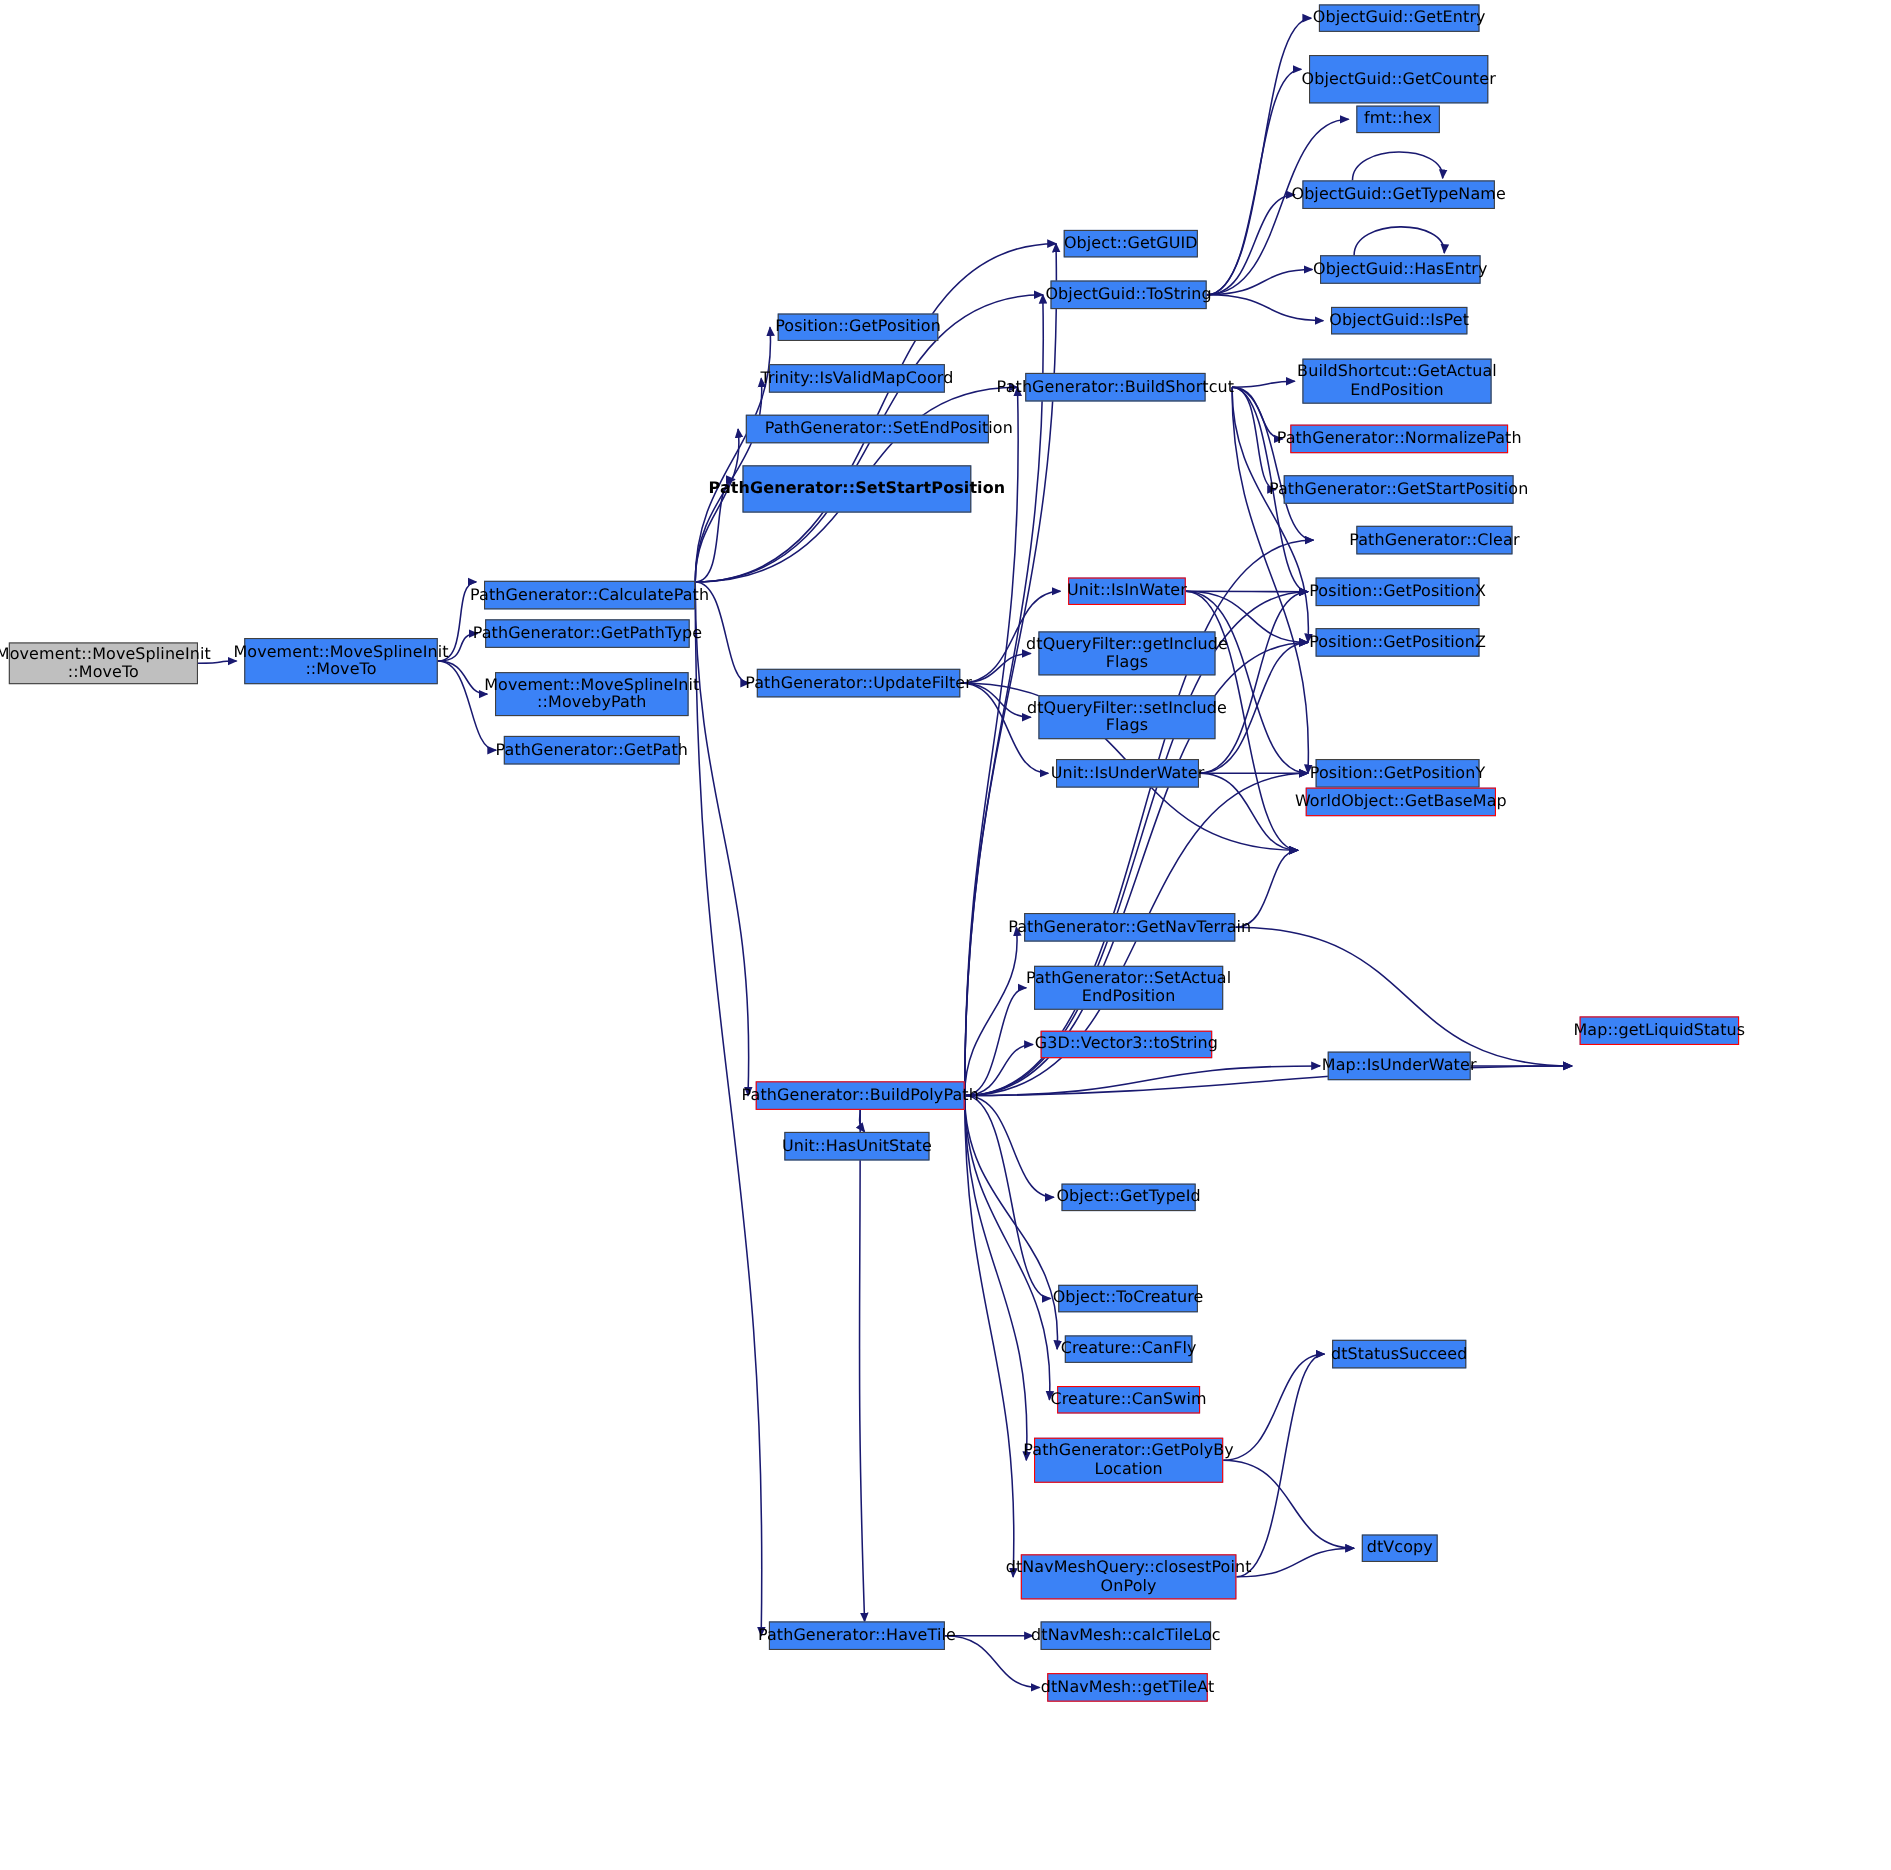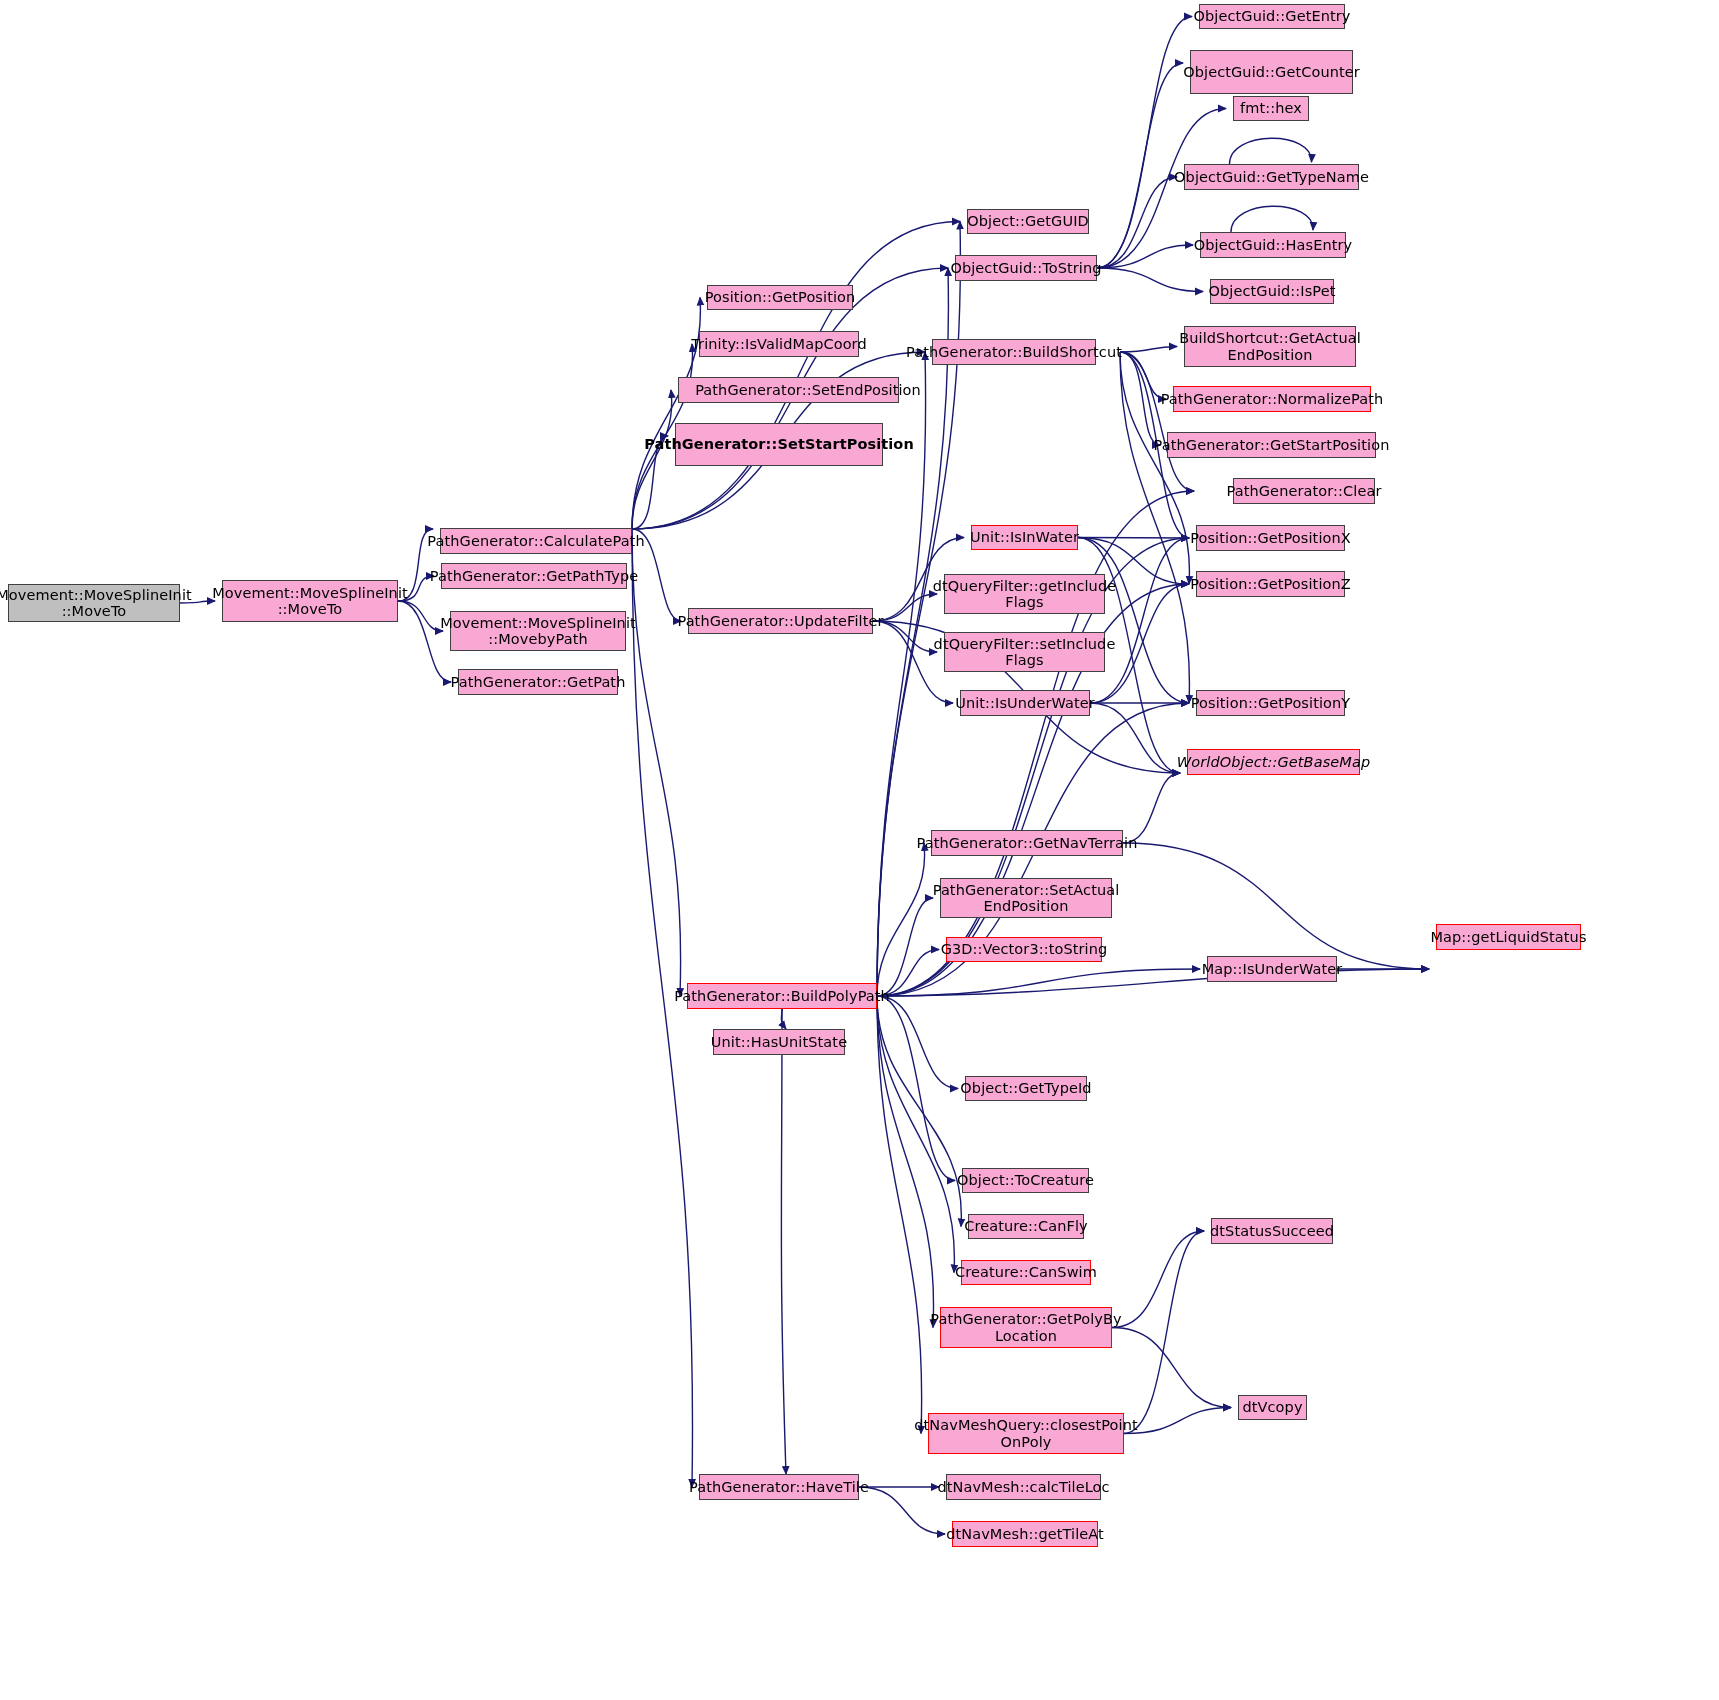--- a/index.html
+++ b/index.html
@@ -17,21 +17,21 @@
     width:1719px;height:1700px;
     pointer-events:none;
   }
   .node{
     position:absolute;
     box-sizing:border-box;
     display:flex;
     align-items:center;
     justify-content:center;
     text-align:center;
-    background:#f9a8d4;
+    background:#3b82f6;
     border:1px solid #404040;
     color:#000000;
     font-size:14.5px;
     line-height:1.12;
     letter-spacing:0.1px;
     white-space:pre-line;
     z-index:5;
   }
   .node.red{ border:1px solid #ff0000; }
   .node.root{ background:#bfbfbf; border:1px solid #404040; }
@@ -170,19 +170,19 @@
       <div class="node" style="left: 1200px; top: 232px; width: 146px; height: 26px;"><span>ObjectGuid::HasEntry</span></div>
       <div class="node" style="left: 1210px; top: 279px; width: 124px; height: 25px;"><span>ObjectGuid::IsPet</span></div>
       <div class="node" style="left: 1184px; top: 326px; width: 172px; height: 41px;"><span>BuildShortcut::GetActual
 EndPosition</span></div>
       <div class="node red" style="left: 1173px; top: 386px; width: 198px; height: 26px;"><span>PathGenerator::NormalizePath</span></div>
       <div class="node" style="left: 1167px; top: 432px; width: 209px; height: 26px;"><span>PathGenerator::GetStartPosition</span></div>
       <div class="node" style="left: 1201px; top: 478px; width: 142px; height: 26px; margin-left: 32px;"><span>PathGenerator::Clear</span></div>
       <div class="node" style="left: 1196px; top: 525px; width: 149px; height: 26px;"><span>Position::GetPositionX</span></div>
       <div class="node" style="left: 1196px; top: 571px; width: 149px; height: 26px;"><span>Position::GetPositionZ</span></div>
       <div class="node" style="left: 1196px; top: 690px; width: 149px; height: 26px;"><span>Position::GetPositionY</span></div>
-      <div class="node red" style="left: 1187px; top: 749px; width: 173px; height: 26px; font-style: italic;"><span>WorldObject::GetBaseMap</span></div>
+      <div class="node red" style="left: 1187px; top: 716px; width: 173px; height: 26px;"><span>WorldObject::GetBaseMap</span></div>
       <div class="node" style="left: 1207px; top: 956px; width: 130px; height: 26px;"><span>Map::IsUnderWater</span></div>
       <div class="node red" style="left: 1436px; top: 924px; width: 145px; height: 26px;"><span>Map::getLiquidStatus</span></div>
       <div class="node" style="left: 1211px; top: 1218px; width: 122px; height: 26px;"><span>dtStatusSucceed</span></div>
       <div class="node" style="left: 1238px; top: 1395px; width: 69px; height: 25px;"><span>dtVcopy</span></div>
     </div>
 </div>
 
 </body></html>

